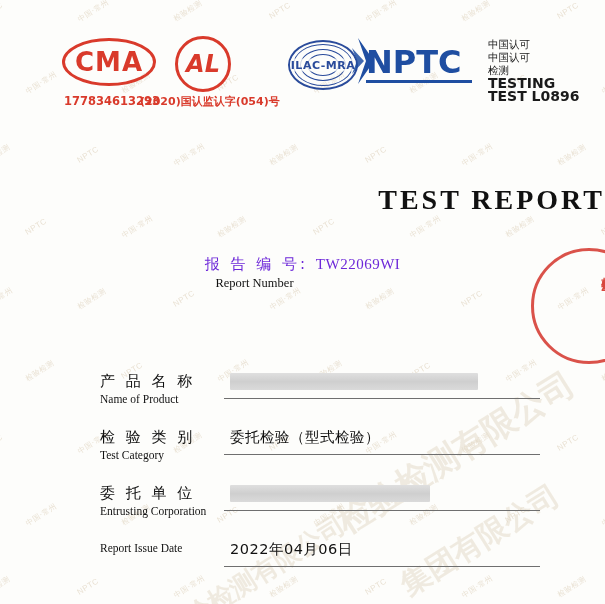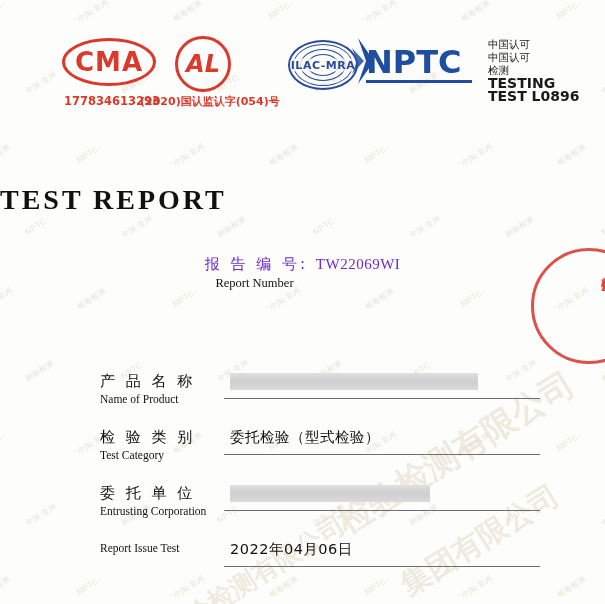--- a/index.html
+++ b/index.html
@@ -194,21 +194,21 @@
     font-weight: bold;
     font-size: 38px;
     letter-spacing: 14px;
     color: #111;
     text-indent: 14px;
     z-index: 3;
   }
   #title-en {
     position: absolute;
     left: 0; right: 0; top: 184px;
-    text-align: left;
+    text-align: right;
     font-family: "Liberation Serif", serif;
     font-weight: bold;
     font-size: 28px;
     letter-spacing: 3px;
     color: #111;
     z-index: 3;
   }
 
   
   #report-no {
@@ -467,21 +467,21 @@
       <div class="field">
         <div class="field-label">
           <div class="lbl-cn">委 托 单 位</div>
           <div class="lbl-en">Entrusting Corporation</div>
         </div>
         <div class="field-value"><span class="redacted" style="width: 200px;"></span></div>
         <div class="field-rule"></div>
       </div>
       <div class="field">
         <div class="field-label">
-          <div class="lbl-en">Report Issue Test</div>
+          <div class="lbl-en">Report Issue Date</div>
         </div>
         <div class="field-value">2022年04月06日</div>
         <div class="field-rule"></div>
       </div>
     </div>
 
 <div class="ghost" style="left: 320px; top: 430px; font-size: 34px;">检验检测有限公司</div>
     <div class="ghost" style="left: 390px; top: 520px; font-size: 30px;">集团有限公司</div>
     <div class="ghost" style="left: 150px; top: 560px; font-size: 26px;">检验检测有限公司</div>
   </div>

